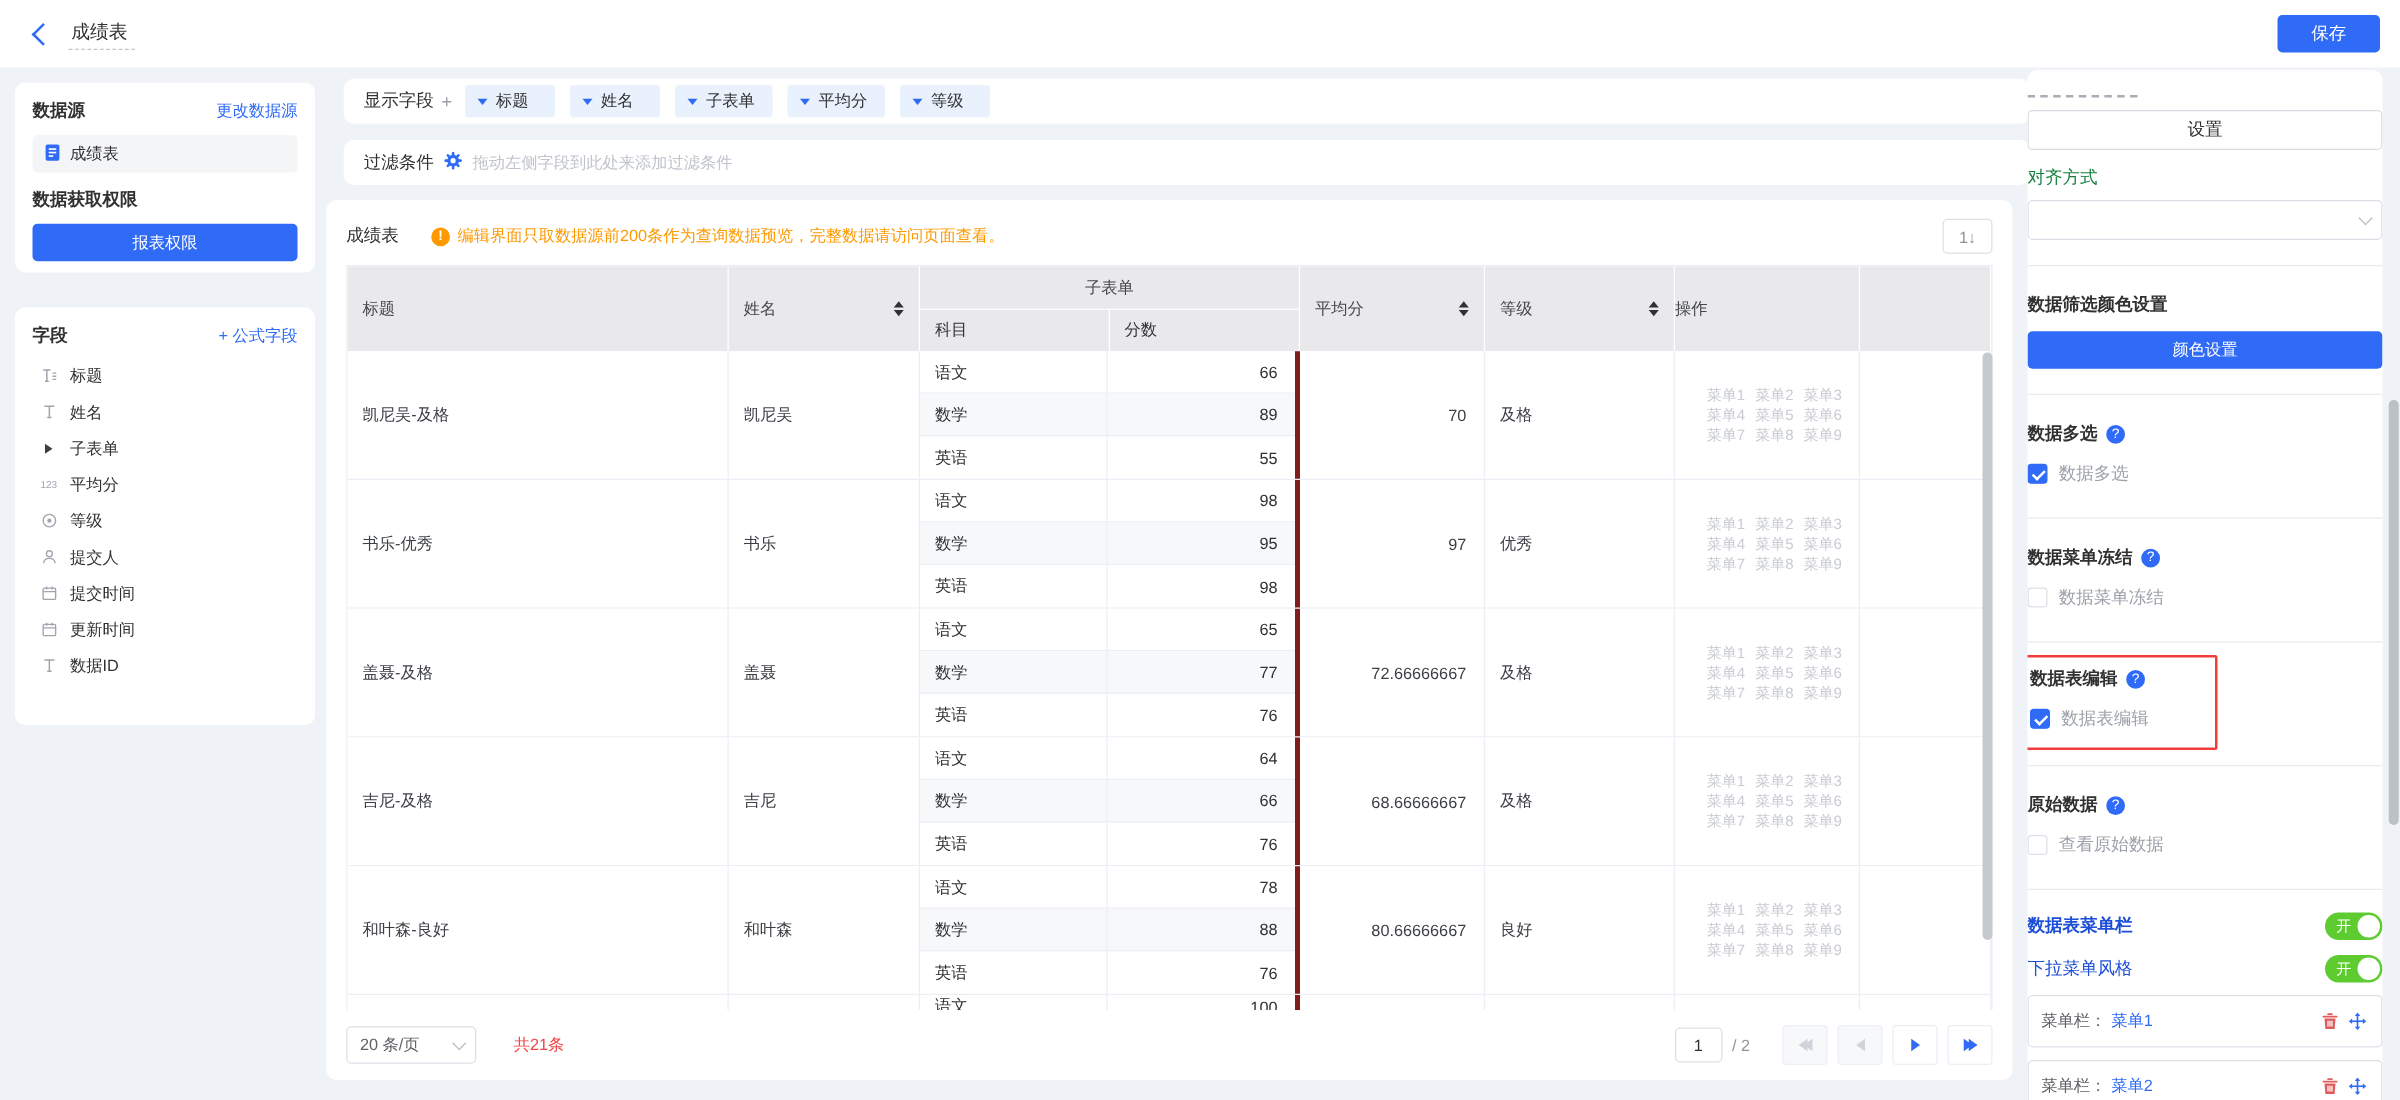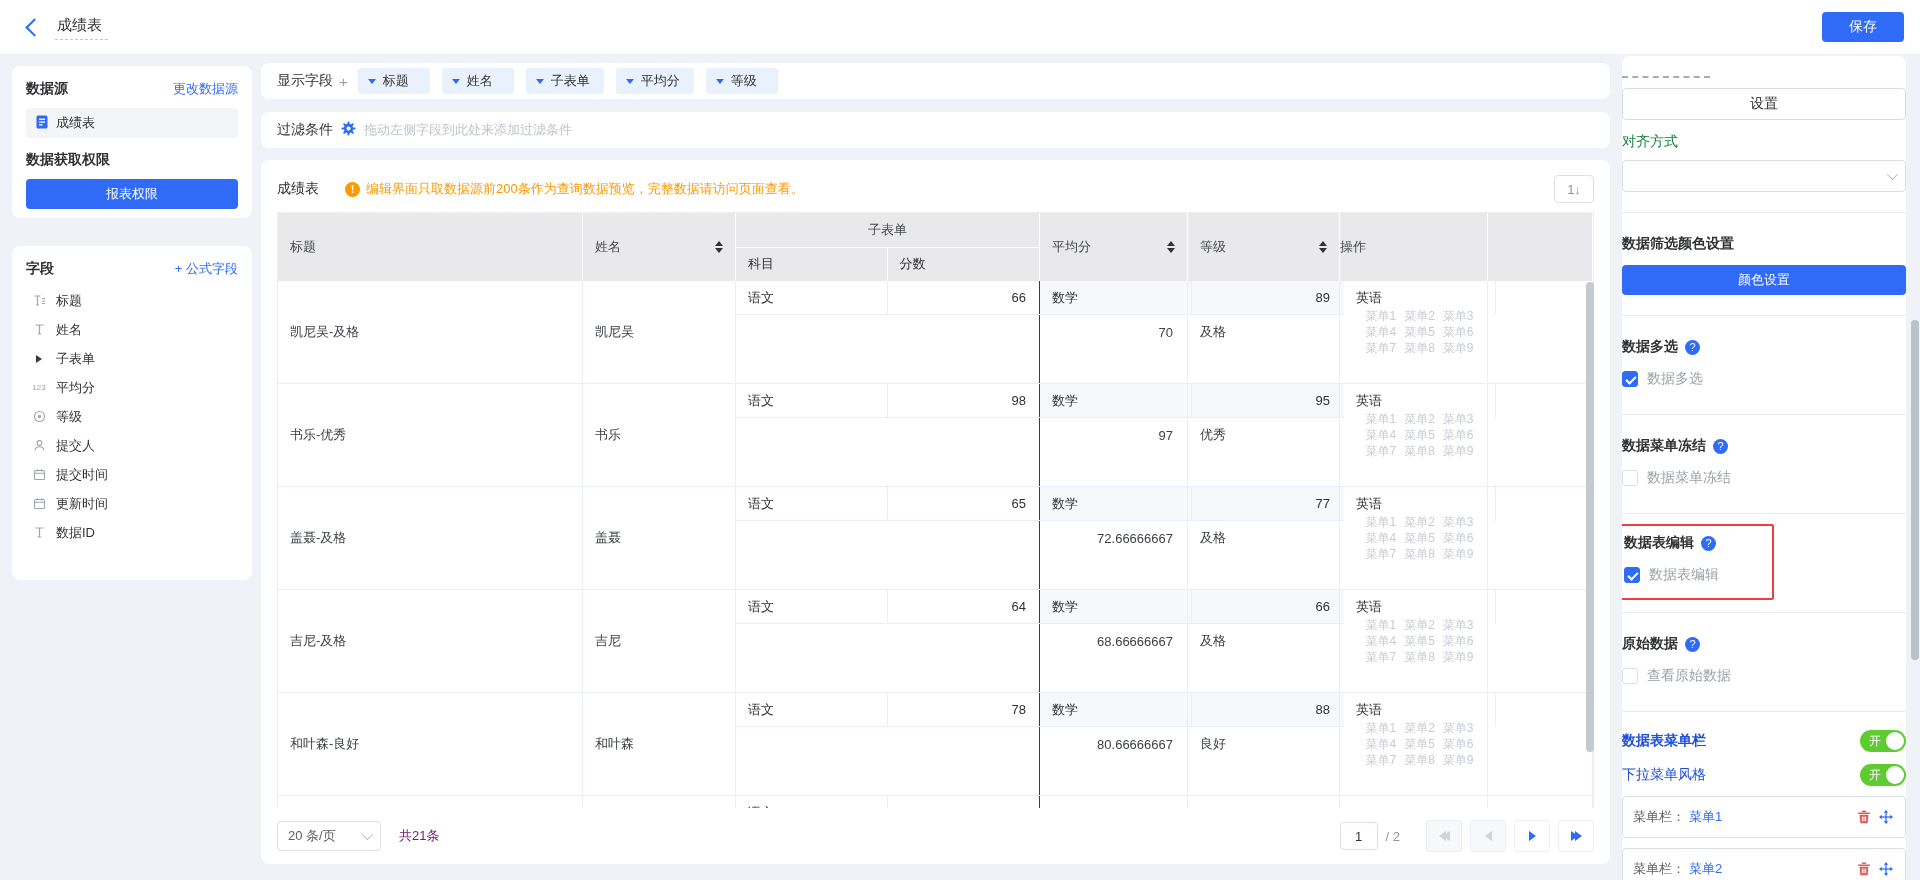--- a/index.html
+++ b/index.html
@@ -30,21 +30,21 @@
 
   .fields-card{position:absolute;left:12px;top:246px;width:240px;height:334px;padding:14px 14px}
   .field-list{margin-top:8px}
   .field-item{display:flex;align-items:center;gap:8px;height:29px;padding-left:4px;cursor:pointer}
   .ficon{width:18px;display:inline-flex;justify-content:center;align-items:center;color:#a0a5ad;flex:0 0 18px}
   .num123{font-size:8px;color:#a0a5ad;letter-spacing:0}
   .tri-small{width:0;height:0;border-top:4px solid transparent;border-bottom:4px solid transparent;
              border-left:6px solid #3a3d42}
 
   
-  .bar{position:absolute;left:261px;width:1349px;height:36px;background:#fff;border-radius:8px;
+  .bar{position:absolute;left:275px;width:1349px;height:36px;background:#fff;border-radius:8px;
        display:flex;align-items:center;padding:0 16px;box-sizing:border-box}
   .bar-display{top:63px}
   .bar-filter{top:112px}
   .bar-label{font-size:14px;color:#303133}
   .plus{color:#9aa0a8;font-size:15px;margin:0 10px 0 6px}
   .tags{display:flex;gap:12px}
   .tag{background:#e9f1fc;border-radius:3px;height:26px;display:flex;align-items:center;gap:7px;
        padding:0 14px 0 10px;cursor:pointer;min-width:72px;box-sizing:border-box}
   .caret{width:0;height:0;border-left:4px solid transparent;border-right:4px solid transparent;
          border-top:5px solid #2f6bf6}
@@ -77,41 +77,41 @@
             color:#44474d}
   .th-subrow{display:flex;height:34px}
   .th-subcell{width:152px;display:flex;align-items:center;padding-left:12px;box-sizing:border-box;
               border-right:1px solid #fff}
   .th-subcell:last-child{border-right:none}
   .th-center{padding-left:0}
 
   .tgroup{display:flex;height:102px;border-bottom:1px solid #ebeef5;background:#fff}
   .td{display:flex;align-items:center;padding-left:12px;box-sizing:border-box;border-right:1px solid #ebeef5;
       color:#3c3f45}
-  .subgrid{display:flex;padding:0;width:304px;border-right:1px solid #7f1d1d;box-sizing:border-box}
+  .subgrid{display:flex;flex-direction:column;padding:0;width:304px;border-right:4px solid #7f1d1d;box-sizing:border-box}
   .subrow{display:flex;height:34px;box-sizing:border-box;border-bottom:1px solid #ebeef5}
   .subrow:last-child{border-bottom:none}
   .subrow.alt{background:#f7f8fa}
   .sub-subject{width:152px;display:flex;align-items:center;padding-left:12px;box-sizing:border-box;
                border-right:1px solid #ebeef5}
   .sub-score{width:152px;display:flex;align-items:center;justify-content:flex-end;padding-right:14px;box-sizing:border-box}
   .num{justify-content:flex-end;padding-right:14px;padding-left:0}
   .menus{display:flex;flex-wrap:wrap;width:128px;margin:0 auto;column-gap:8px;row-gap:3px;
          justify-content:center;color:#c8cbd2;font-size:12px;line-height:13px}
   .menus span{cursor:pointer}
   .tgroup-partial{display:flex;height:18px;overflow:hidden;background:#fff;border-bottom:1px solid #ebeef5}
   .tgroup-partial .subrow{border-bottom:none}
   .vscroll{position:absolute;right:16px;top:122px;width:8px;height:470px;background:#c6c9ce;border-radius:4px}
 
   .pager{display:flex;align-items:center;margin-top:12px;height:32px}
   .size-select{border:1px solid #dcdfe6;border-radius:4px;height:30px;width:104px;display:flex;
                align-items:center;padding:0 10px;box-sizing:border-box;color:#606266;cursor:pointer}
   .chev{width:7px;height:7px;border-right:1.5px solid #b6bac2;border-bottom:1.5px solid #b6bac2;
         transform:rotate(45deg) translateY(-2px);margin-left:auto}
-  .total{color:#701a75;margin-left:18px}
+  .total{color:#ef4444;margin-left:30px}
   .pager-right{margin-left:auto;display:flex;align-items:center;gap:8px}
   .page-input{width:38px;height:28px;border:1px solid #dcdfe6;border-radius:4px;text-align:center;
               color:#303133;font-size:13px;box-sizing:border-box}
   .of-pages{color:#909399;margin-right:18px}
   .pg-btn{width:34px;height:30px;border:1px solid #ebeef5;background:#fff;border-radius:3px;
           display:flex;align-items:center;justify-content:center;cursor:pointer;gap:0}
   .tri-l{width:0;height:0;border-top:5px solid transparent;border-bottom:5px solid transparent;
          border-right:7px solid currentColor;display:block}
   .tri-r{width:0;height:0;border-top:5px solid transparent;border-bottom:5px solid transparent;
          border-left:7px solid currentColor;display:block}

